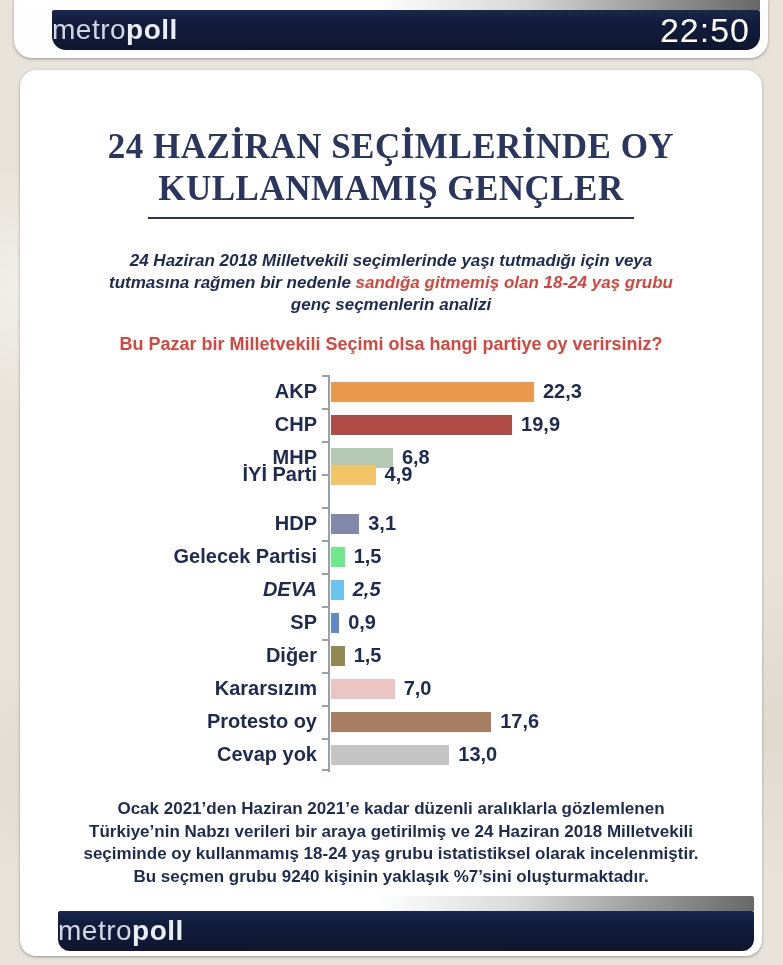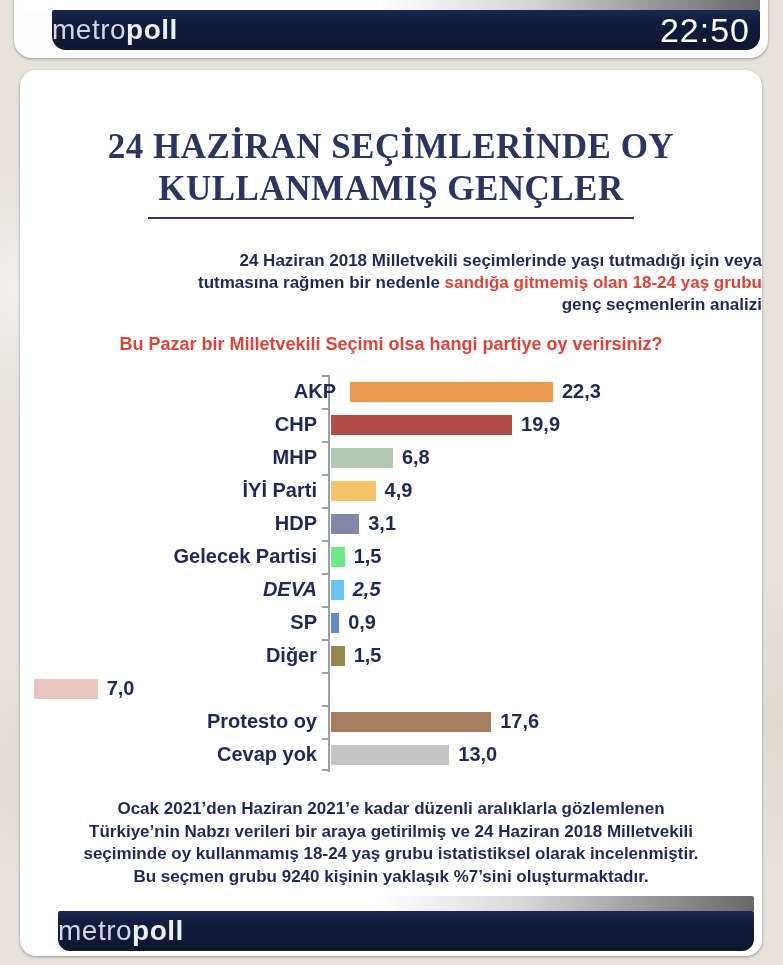--- a/index.html
+++ b/index.html
@@ -63,22 +63,22 @@
     letter-spacing: 0.5px;
   }
   .title-underline {
     display: inline-block;
     padding: 0 10px 7px 10px;
     border-bottom: 2.5px solid #2A3560;
   }
 
   .poster-subtitle {
     position: absolute; top: 180px; left: 0; right: 0;
-    text-align: right;
-    font-weight: 700; 
+    text-align: center;
+    font-weight: 700; font-style: italic;
     font-size: 17px; line-height: 22px;
     color: #1F2A52;
   }
   .red-text { color: #D8453C; }
 
   .poster-question {
     position: absolute; top: 264px; left: 0; right: 0;
     text-align: center;
     font-weight: 700;
     font-size: 18px;
@@ -146,36 +146,36 @@
     <div>24 Haziran  2018 Milletvekili seçimlerinde yaşı tutmadığı için veya</div>
     <div><span>tutmasına rağmen bir nedenle </span><span class="red-text">sandığa gitmemiş olan 18-24 yaş grubu</span></div>
     <div>genç seçmenlerin analizi</div>
   </div>
 
   <div class="poster-question">Bu Pazar bir Milletvekili Seçimi olsa hangi partiye oy verirsiniz?</div>
 
   <div class="chart">
     <div class="chart-axis"></div>
     <div>
-        <div class="chart-row" style="top: 0px; padding-left: 19px;">
+        <div class="chart-row" style="top: 0px;">
           <div class="chart-label">AKP</div>
           <div class="chart-bar" style="width: 202.93px; background: rgb(235, 154, 77);"></div>
           <div class="chart-value">22,3</div>
         </div>
         <div class="chart-row" style="top: 33px;">
           <div class="chart-label">CHP</div>
           <div class="chart-bar" style="width: 181.09px; background: rgb(175, 76, 70);"></div>
           <div class="chart-value">19,9</div>
         </div>
         <div class="chart-row" style="top: 66px;">
           <div class="chart-label">MHP</div>
           <div class="chart-bar" style="width: 61.88px; background: rgb(180, 201, 179);"></div>
           <div class="chart-value">6,8</div>
         </div>
-        <div class="chart-row" style="top: 99px;">
+        <div class="chart-row" style="top: 83px;">
           <div class="chart-label">İYİ Parti</div>
           <div class="chart-bar" style="width: 44.59px; background: rgb(243, 196, 104);"></div>
           <div class="chart-value">4,9</div>
         </div>
         <div class="chart-row" style="top: 132px;">
           <div class="chart-label">HDP</div>
           <div class="chart-bar" style="width: 28.21px; background: rgb(130, 136, 170);"></div>
           <div class="chart-value">3,1</div>
         </div>
         <div class="chart-row" style="top: 165px;">
@@ -192,20 +192,21 @@
           <div class="chart-label">SP</div>
           <div class="chart-bar" style="width: 8.19px; background: rgb(98, 137, 196);"></div>
           <div class="chart-value">0,9</div>
         </div>
         <div class="chart-row" style="top: 264px;">
           <div class="chart-label">Diğer</div>
           <div class="chart-bar" style="width: 13.65px; background: rgb(145, 137, 79);"></div>
           <div class="chart-value">1,5</div>
         </div>
         <div class="chart-row" style="top: 297px;">
+          <div class="chart-label">Kararsızım</div>
           <div class="chart-bar" style="width: 63.7px; background: rgb(234, 197, 193);"></div>
           <div class="chart-value">7,0</div>
         </div>
         <div class="chart-row" style="top: 330px;">
           <div class="chart-label">Protesto oy</div>
           <div class="chart-bar" style="width: 160.16px; background: rgb(168, 126, 98);"></div>
           <div class="chart-value">17,6</div>
         </div>
         <div class="chart-row" style="top: 363px;">
           <div class="chart-label">Cevap yok</div>

